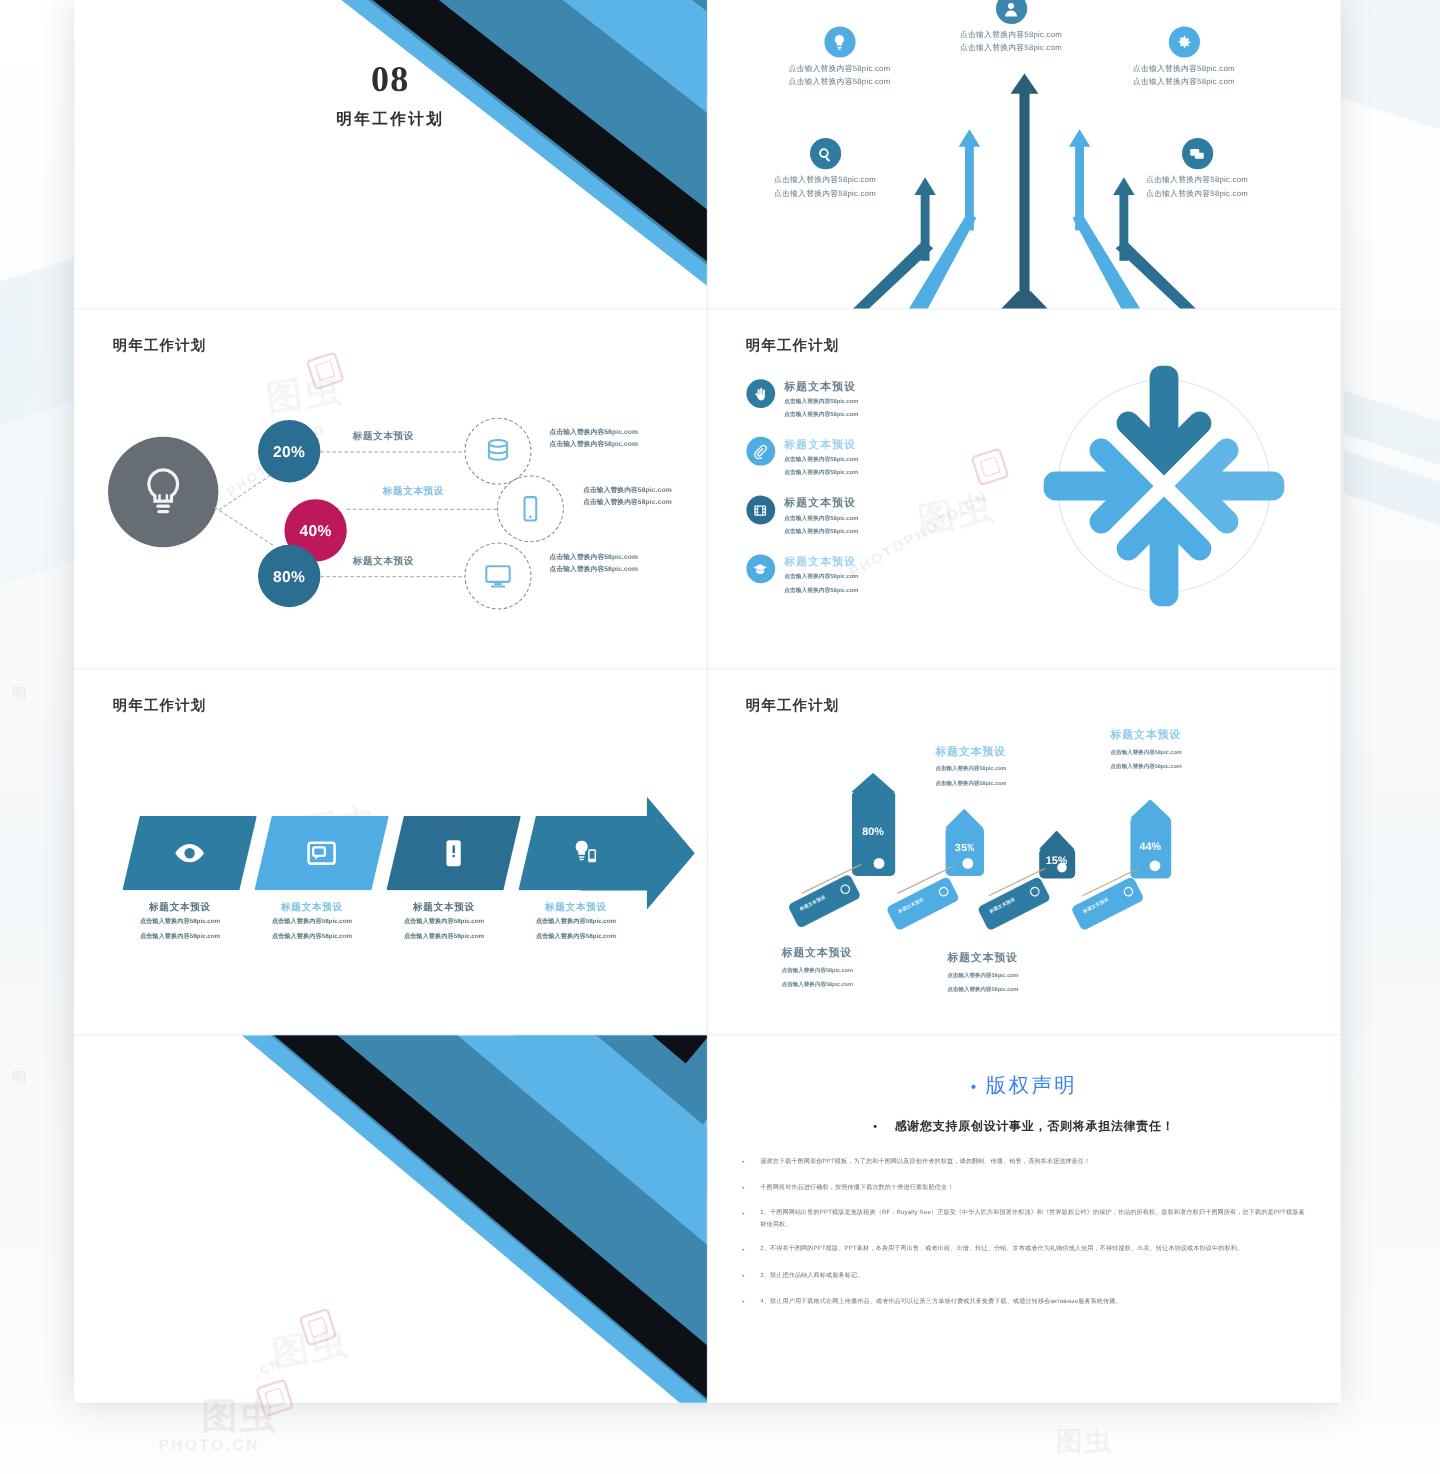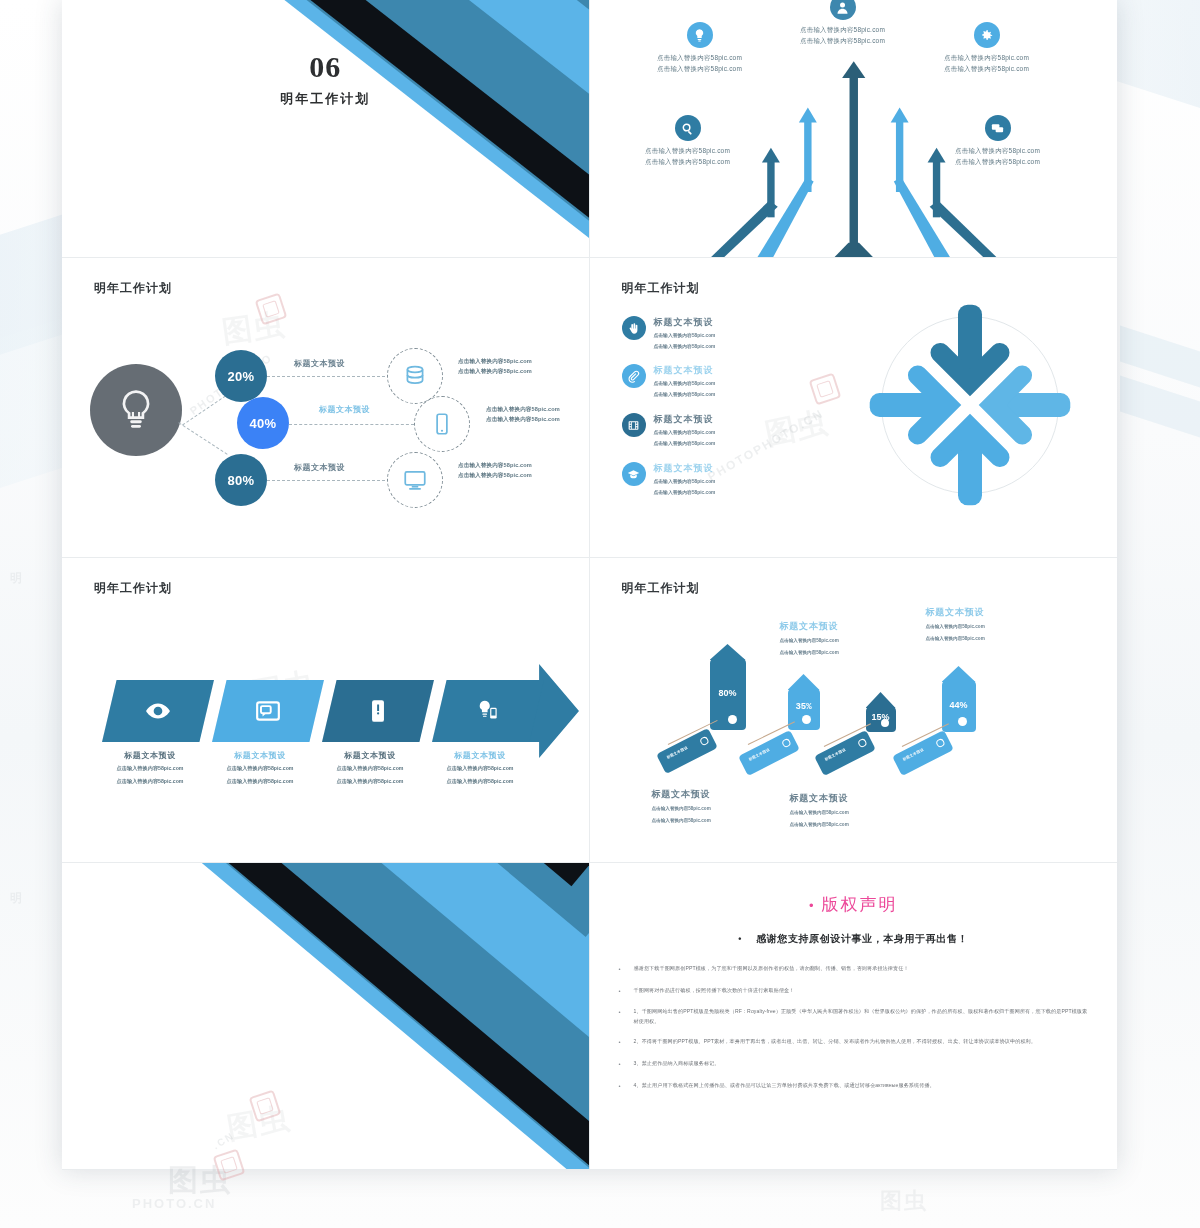--- a/index.html
+++ b/index.html
@@ -166,21 +166,21 @@
      background:#0d1116; transform:rotate(40deg); }
   .th-inner{ position:absolute; left:0; right:0; top:118px; text-align:center; }
   .th-year{ font-family:"Liberation Serif","DejaVu Serif",serif; font-size:26px;
      font-weight:700; color:#2d2f31; letter-spacing:1px; line-height:1; }
   .th-main{ margin-top:3px; font-size:15px; font-weight:700; color:#232629; letter-spacing:1px; }
   .th-sub{ margin-top:4px; font-size:5.6px; color:#7a8288; letter-spacing:1.2px; font-weight:700; }
   .th-meta{ margin-top:5px; font-size:5.2px; color:#8d949a; letter-spacing:1px; font-weight:700; }
 
   
   .cp{ position:absolute; inset:0; padding:30px 26px 0 26px; }
-  .cp-h{ text-align:center; font-size:17px; color:#ec4899; letter-spacing:2px;
+  .cp-h{ text-align:center; font-size:17px; color:#3b82f6; letter-spacing:2px;
      font-weight:400; }
   .cp-h .dot{ font-size:13px; vertical-align:middle; margin-right:6px; }
   .cp-sub{ text-align:center; margin-top:16px; font-size:10px; font-weight:700;
      color:#2b2e31; letter-spacing:.6px; }
   .cp-sub .dot{ font-size:9px; margin-right:14px; vertical-align:middle; }
   .cp-list{ margin-top:18px; }
   .cp-li{ display:flex; gap:10px; margin-bottom:10px; font-size:5.1px;
      color:#6d7176; line-height:1.95; letter-spacing:.1px; }
   .cp-li .b{ flex:0 0 8px; text-align:center; font-size:6px; color:#8b9096; }
 </style>
@@ -198,21 +198,21 @@
 <div class="deck">
 
   <div class="slide cover">
     <div class="cv-band cv-a"></div>
     <div class="cv-band cv-b"></div>
     <div class="cv-band cv-c"></div>
     <div class="cv-band cv-d"></div>
     <div class="cv-band cv-e"></div>
     <div class="cv-band cv-f"></div>
     <div class="cover-inner">
-      <div class="cv-num">06</div>
+      <div class="cv-num">08</div>
       <div class="cv-title">明年工作计划</div>
     </div>
   </div>
 
   <div class="slide">
     <svg class="arrows" viewBox="0 0 500 258" preserveAspectRatio="none">
 
       <path d="M245 230 L255 230 L282 258 L218 258 Z" fill="#2b5f78"></path>
       <path d="M250 190 L250 258" stroke="#2b5f78" stroke-width="0"></path>
 
@@ -314,21 +314,21 @@
     <div class="dcircle" style="left:325px; top:90px;">
       <svg viewBox="0 0 24 24">
           <ellipse cx="12" cy="6" rx="7" ry="2.6" fill="none" stroke="#6fb9e0" stroke-width="1.6"></ellipse>
           <path d="M5 6v5c0 1.4 3.1 2.6 7 2.6s7-1.2 7-2.6V6" fill="none" stroke="#6fb9e0" stroke-width="1.6"></path>
           <path d="M5 11v5c0 1.4 3.1 2.6 7 2.6s7-1.2 7-2.6v-5" fill="none" stroke="#6fb9e0" stroke-width="1.6"></path>
         </svg>
     </div>
     <div class="body-s" style="left:396px; top:98px;">点击输入替换内容58pic.com</div>
     <div class="body-s" style="left:396px; top:108px;">点击输入替换内容58pic.com</div>
 
-    <div class="pc" style="left:175px; top:139px; background:#3b82f6;">40%</div>
+    <div class="pc" style="left:175px; top:158px; background:#be185d;">40%</div>
     <div class="dashline" style="left:227px; top:166px; width:125px;"></div>
     <div class="ttl-s" style="left:257px; top:146px; color:#7FC3E6;">标题文本预设</div>
     <div class="dcircle" style="left:352px; top:138px;">
       <svg viewBox="0 0 24 24">
           <rect x="7.5" y="3" width="9" height="18" rx="1.8" fill="none" stroke="#6fb9e0" stroke-width="1.6"></rect>
           <circle cx="12" cy="18.2" r="1" fill="#6fb9e0"></circle>
         </svg>
     </div>
     <div class="body-s" style="left:424px; top:146px;">点击输入替换内容58pic.com</div>
     <div class="body-s" style="left:424px; top:156px;">点击输入替换内容58pic.com</div>
@@ -574,21 +574,21 @@
     <div class="wm-stamp" style="left:190px; top:230px;"></div>
     <div class="wm wm-text" style="left:150px; top:272px; transform:rotate(-32deg); font-size:10px;">.CN</div>
   </div>
 
   <div class="slide">
     <div class="cp">
       <div class="cp-h">
         <span class="dot">•</span><span>版权声明</span>
       </div>
       <div class="cp-sub">
-        <span class="dot">•</span><span>感谢您支持原创设计事业，本身用于再出售！</span>
+        <span class="dot">•</span><span>感谢您支持原创设计事业，否则将承担法律责任！</span>
       </div>
       <div class="cp-list">
         <div class="cp-li">
           <span class="b">•</span>
           <span>感谢您下载千图网原创PPT模板，为了您和千图网以及原创作者的权益，请勿翻制、传播、销售，否则将承担法律责任！</span>
         </div>
         <div class="cp-li">
           <span class="b">•</span>
           <span>千图网将对作品进行确权，按照传播下载次数的十倍进行索取赔偿金！</span>
         </div>

